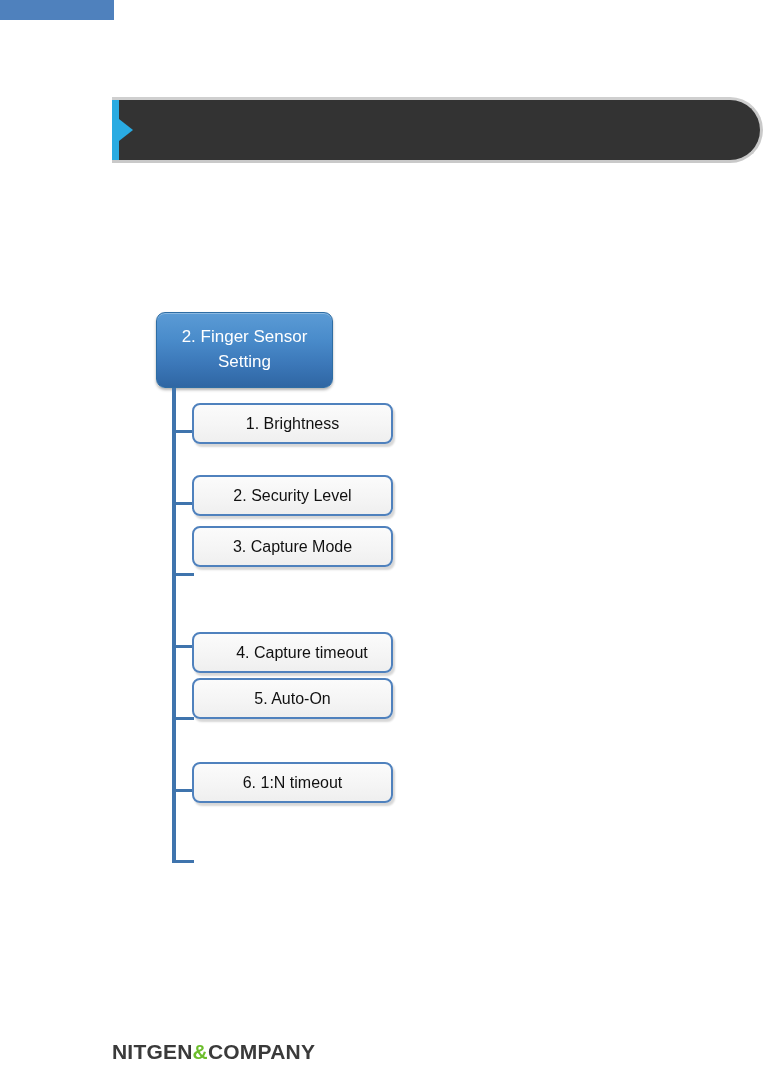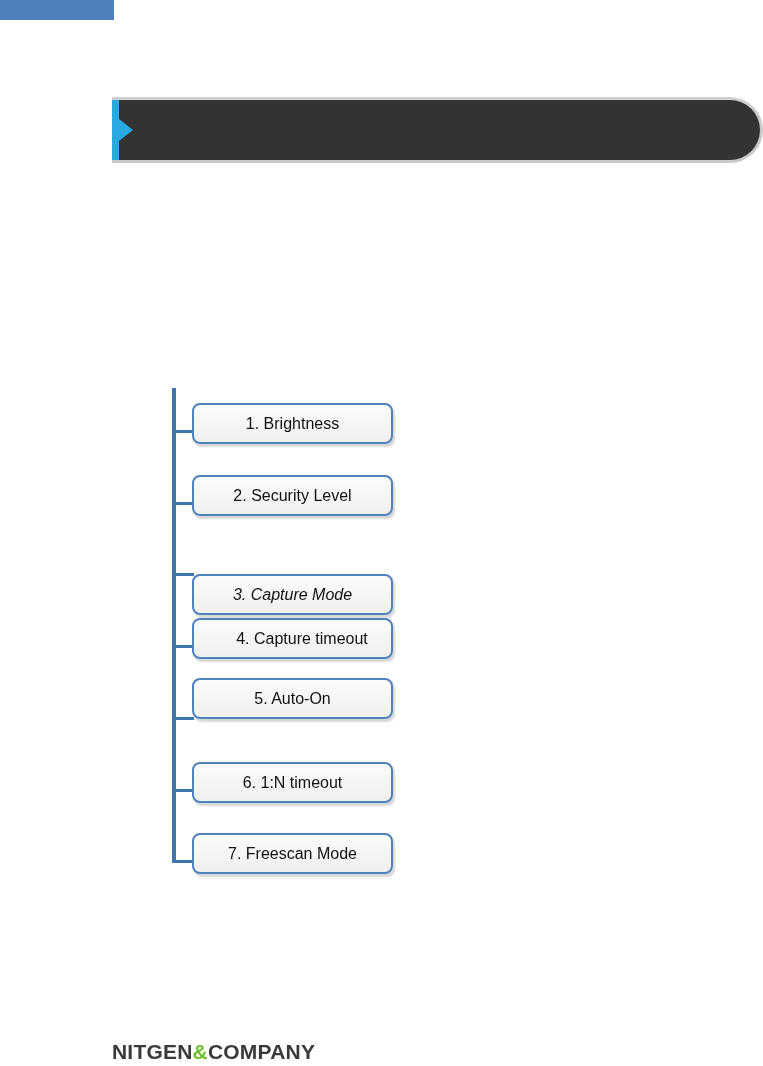--- a/index.html
+++ b/index.html
@@ -153,34 +153,34 @@
 <div class="top-tab"></div>
 
 <div class="header-bar">
   <div class="header-accent"></div>
   <div class="header-arrow"></div>
   <div class="header-title"></div>
 </div>
 
 <div class="diagram">
 
+  <div class="root-node">2. Finger Sensor Setting</div>
 
   <div class="trunk" style="left:172px; top:388px; width:4px; height:474px;"></div>
 
   <div class="branch" style="left:172px; top:430px; width:22px;"></div>
   <div class="branch" style="left:172px; top:502px; width:22px;"></div>
   <div class="branch" style="left:172px; top:573px; width:22px;"></div>
   <div class="branch" style="left:172px; top:645px; width:22px;"></div>
   <div class="branch" style="left:172px; top:717px; width:22px;"></div>
   <div class="branch" style="left:172px; top:789px; width:22px;"></div>
   <div class="branch" style="left:172px; top:860px; width:22px;"></div>
 
   <div class="child-node" style="top:403px;">1. Brightness</div>
   <div class="child-node" style="top:475px;">2. Security Level</div>
-  <div class="child-node" style="top:574px;font-style:italic;">3. Capture Mode</div>
-  <div class="child-node" style="top:618px;padding-left:27px;">4. Capture timeout</div>
+  <div class="child-node" style="top:526px;">3. Capture Mode</div>
+  <div class="child-node" style="top:632px;padding-left:27px;">4. Capture timeout</div>
   <div class="child-node" style="top:678px;">5. Auto-On</div>
   <div class="child-node" style="top:762px;">6. 1:N  timeout</div>
-  <div class="child-node" style="top:833px;">7. Freescan Mode</div>
 
 </div>
 
 <div class="footer-logo"><span>NITGEN</span><span class="amp">&amp;</span><span>COMPANY</span></div>
 
 </body></html>

